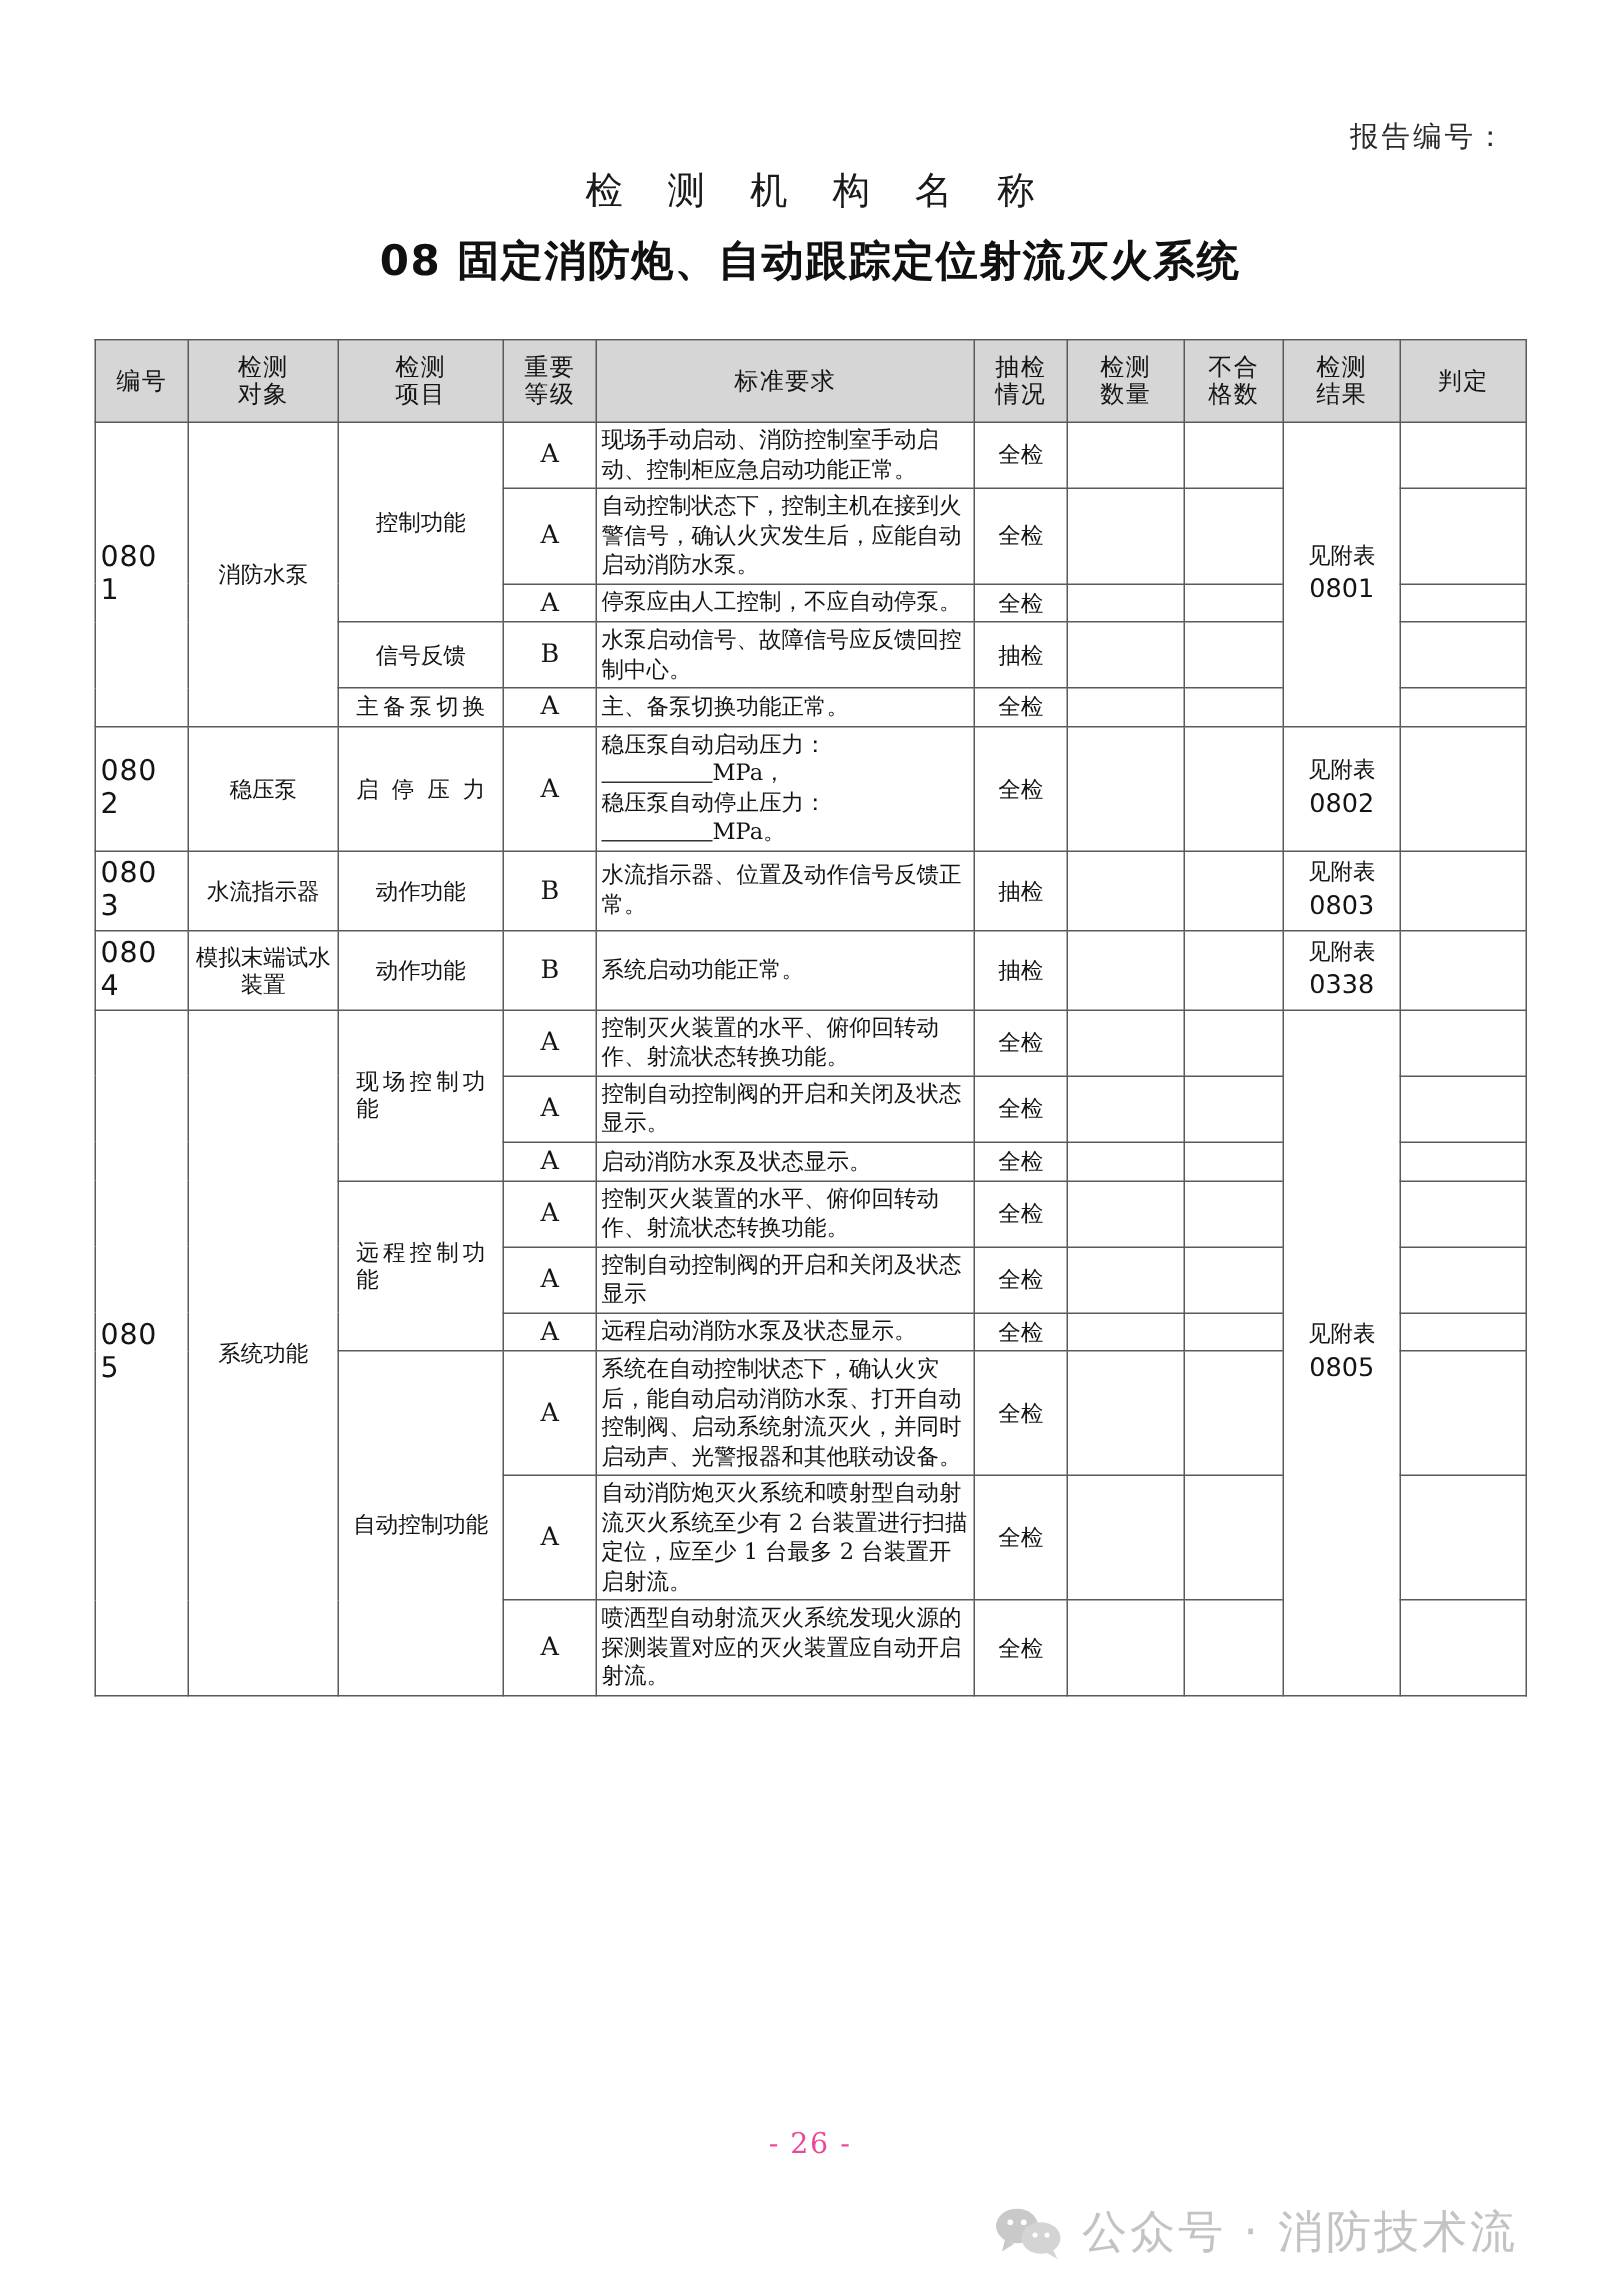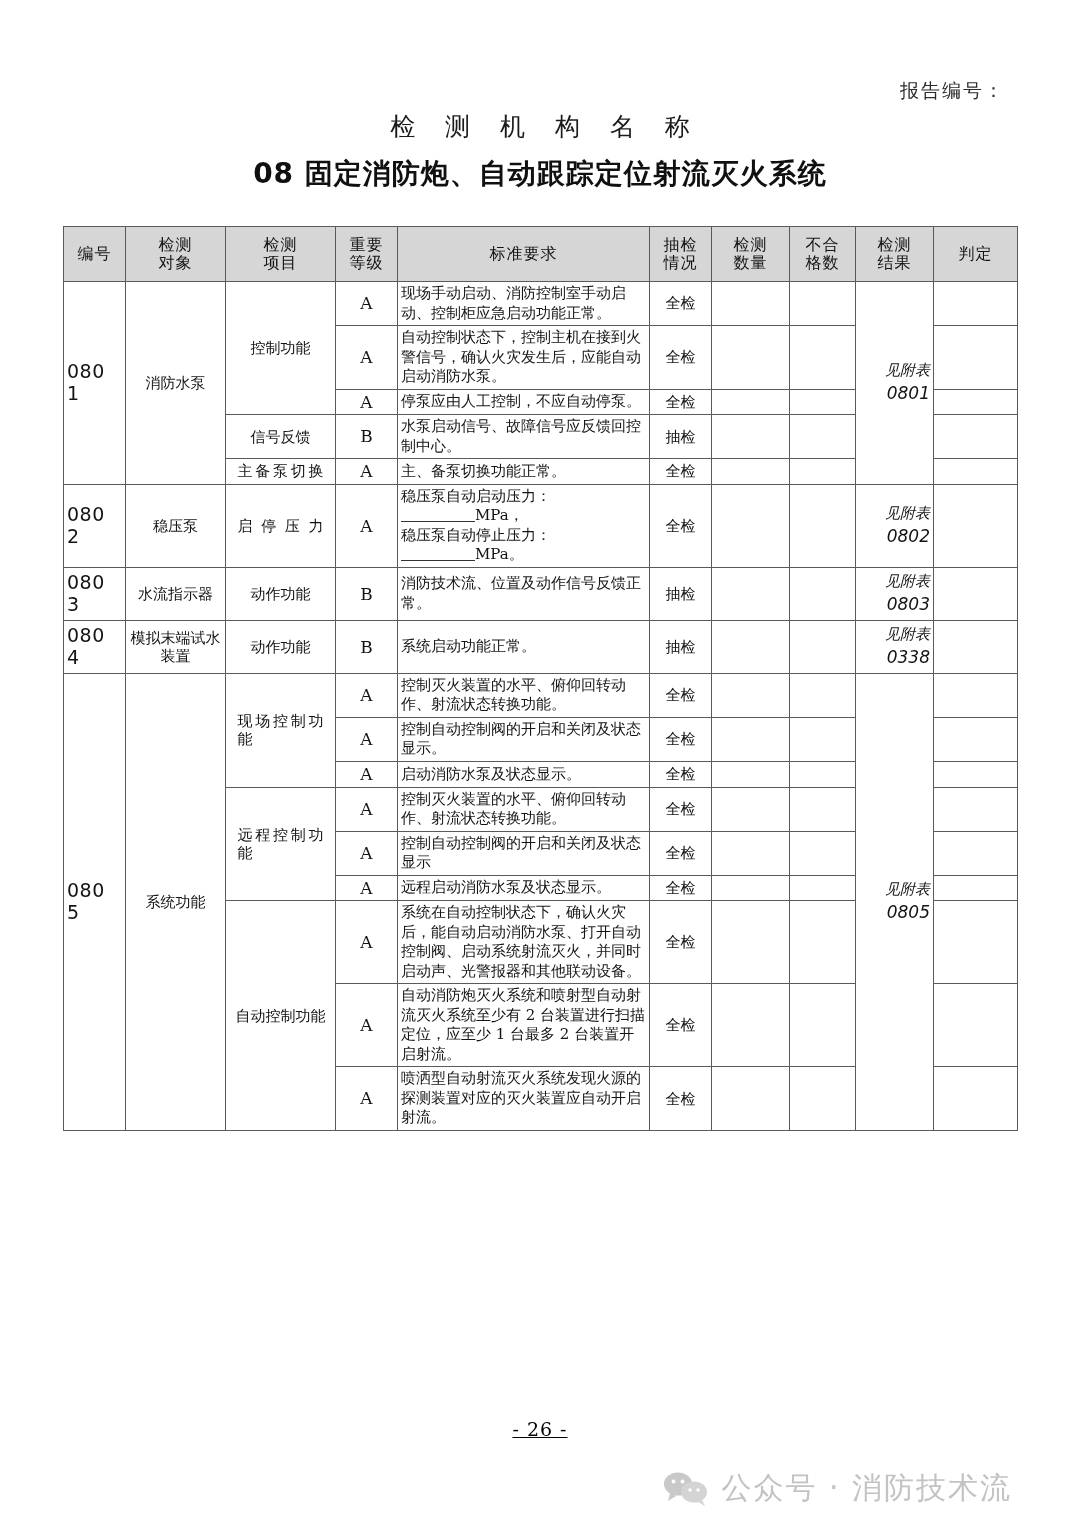--- a/index.html
+++ b/index.html
@@ -112,23 +112,22 @@
     font-size: 19px;
     letter-spacing: 0.5px;
     line-height: 1.15;
   }
   td.lvl {
     text-align: center;
     font-family: "DejaVu Serif", "Liberation Serif", serif;
     font-size: 17px;
   }
   td.result {
-    text-align: right;
+    text-align: center;
     line-height: 1.5;
-    font-style: italic;
   }
   td.result .rcode {
     font-family: "DejaVu Sans", "Liberation Sans", sans-serif;
     font-size: 17px;
   }
   .justify2 {
     display: block;
     text-align: justify;
     text-align-last: justify;
     width: 86px;
@@ -145,22 +144,21 @@
 
   
   .page-no {
     position: absolute;
     top: 1418px;
     left: 0;
     width: 1080px;
     text-align: center;
     font-size: 19px;
     letter-spacing: 1px;
-    color: #000000;
-    text-decoration: underline;
+    color: #ec4899;
   }
   .watermark {
     position: absolute;
     top: 1468px;
     right: 68px;
     display: flex;
     align-items: center;
     gap: 12px;
     color: #c3c3c3;
     font-family: "DejaVu Sans", "Liberation Sans", sans-serif;
@@ -309,21 +307,21 @@
             <td class="ctr"></td>
           </tr>
           <tr>
             <td class="numcell" rowspan="1">
               <div>080</div>
               <div>3</div>
             </td>
             <td class="ctr" rowspan="1">水流指示器</td>
             <td class="ctr" rowspan="1">动作功能</td>
             <td class="lvl">B</td>
-            <td class="req">消防技术流、位置及动作信号反馈正常。</td>
+            <td class="req">水流指示器、位置及动作信号反馈正常。</td>
             <td class="ctr">抽检</td>
             <td class="ctr"></td>
             <td class="ctr"></td>
             <td class="result" rowspan="1">
               <div>见附表</div>
               <div class="rcode">0803</div>
             </td>
             <td class="ctr"></td>
           </tr>
           <tr>

